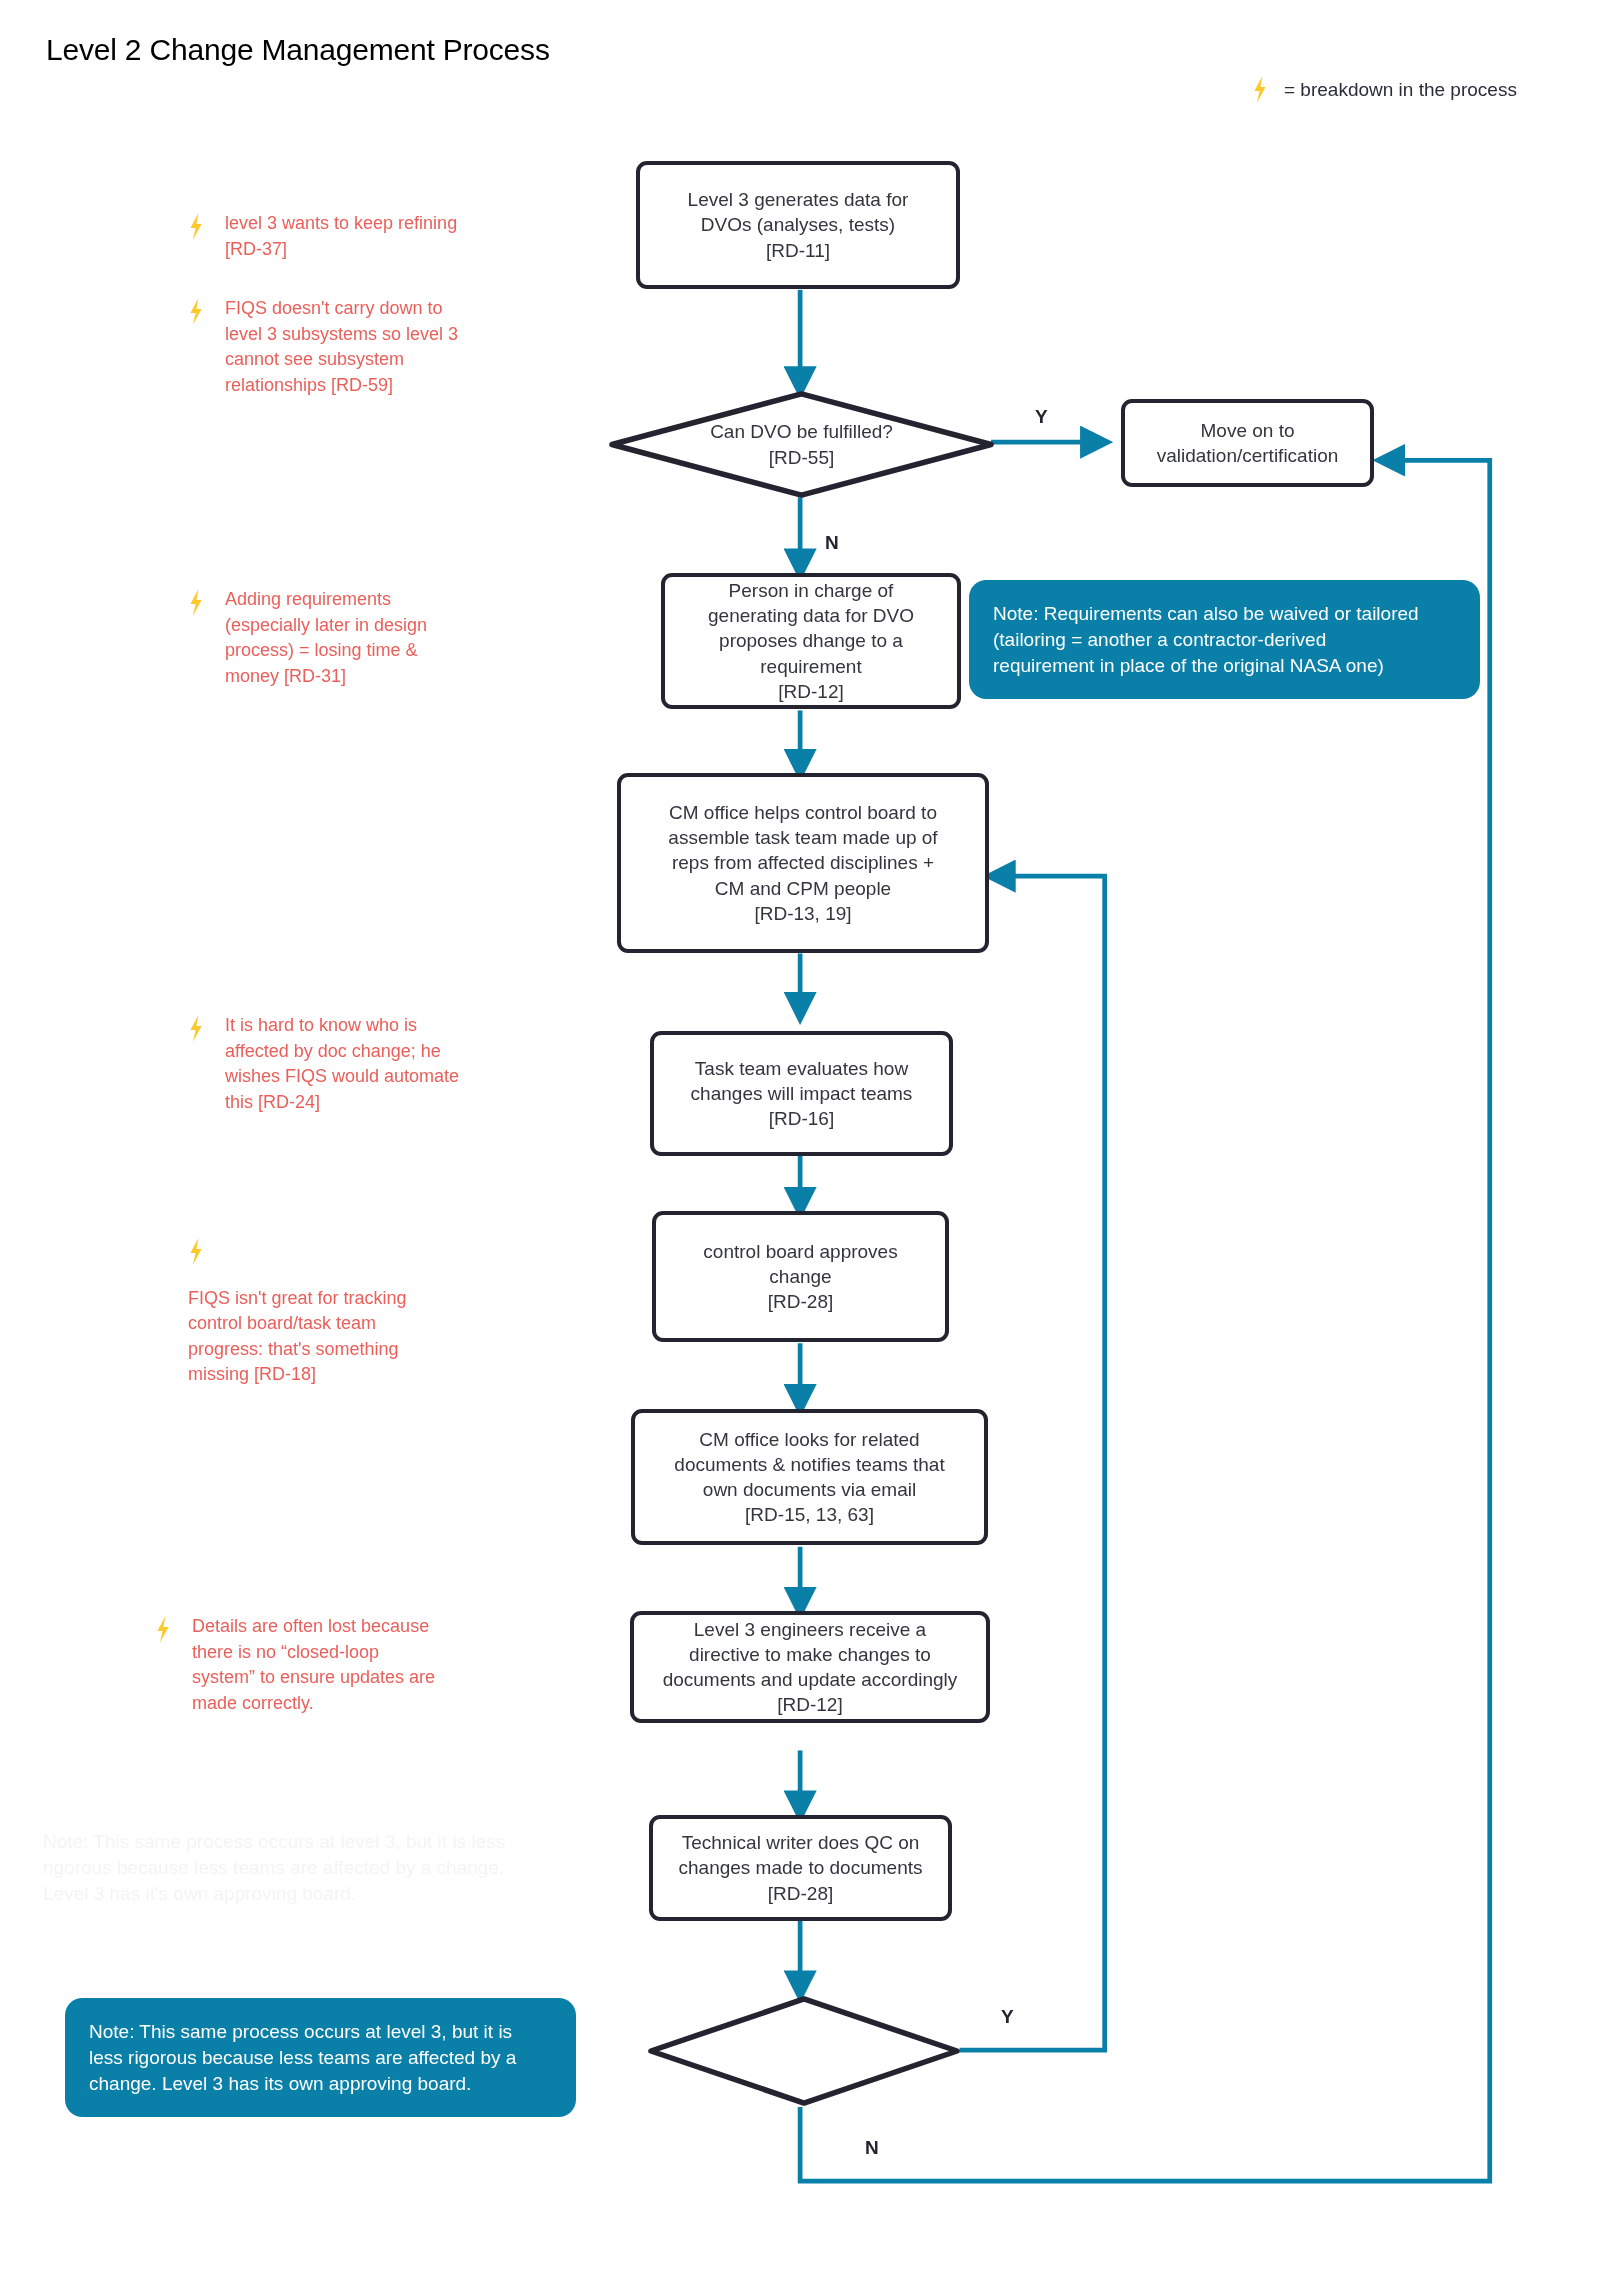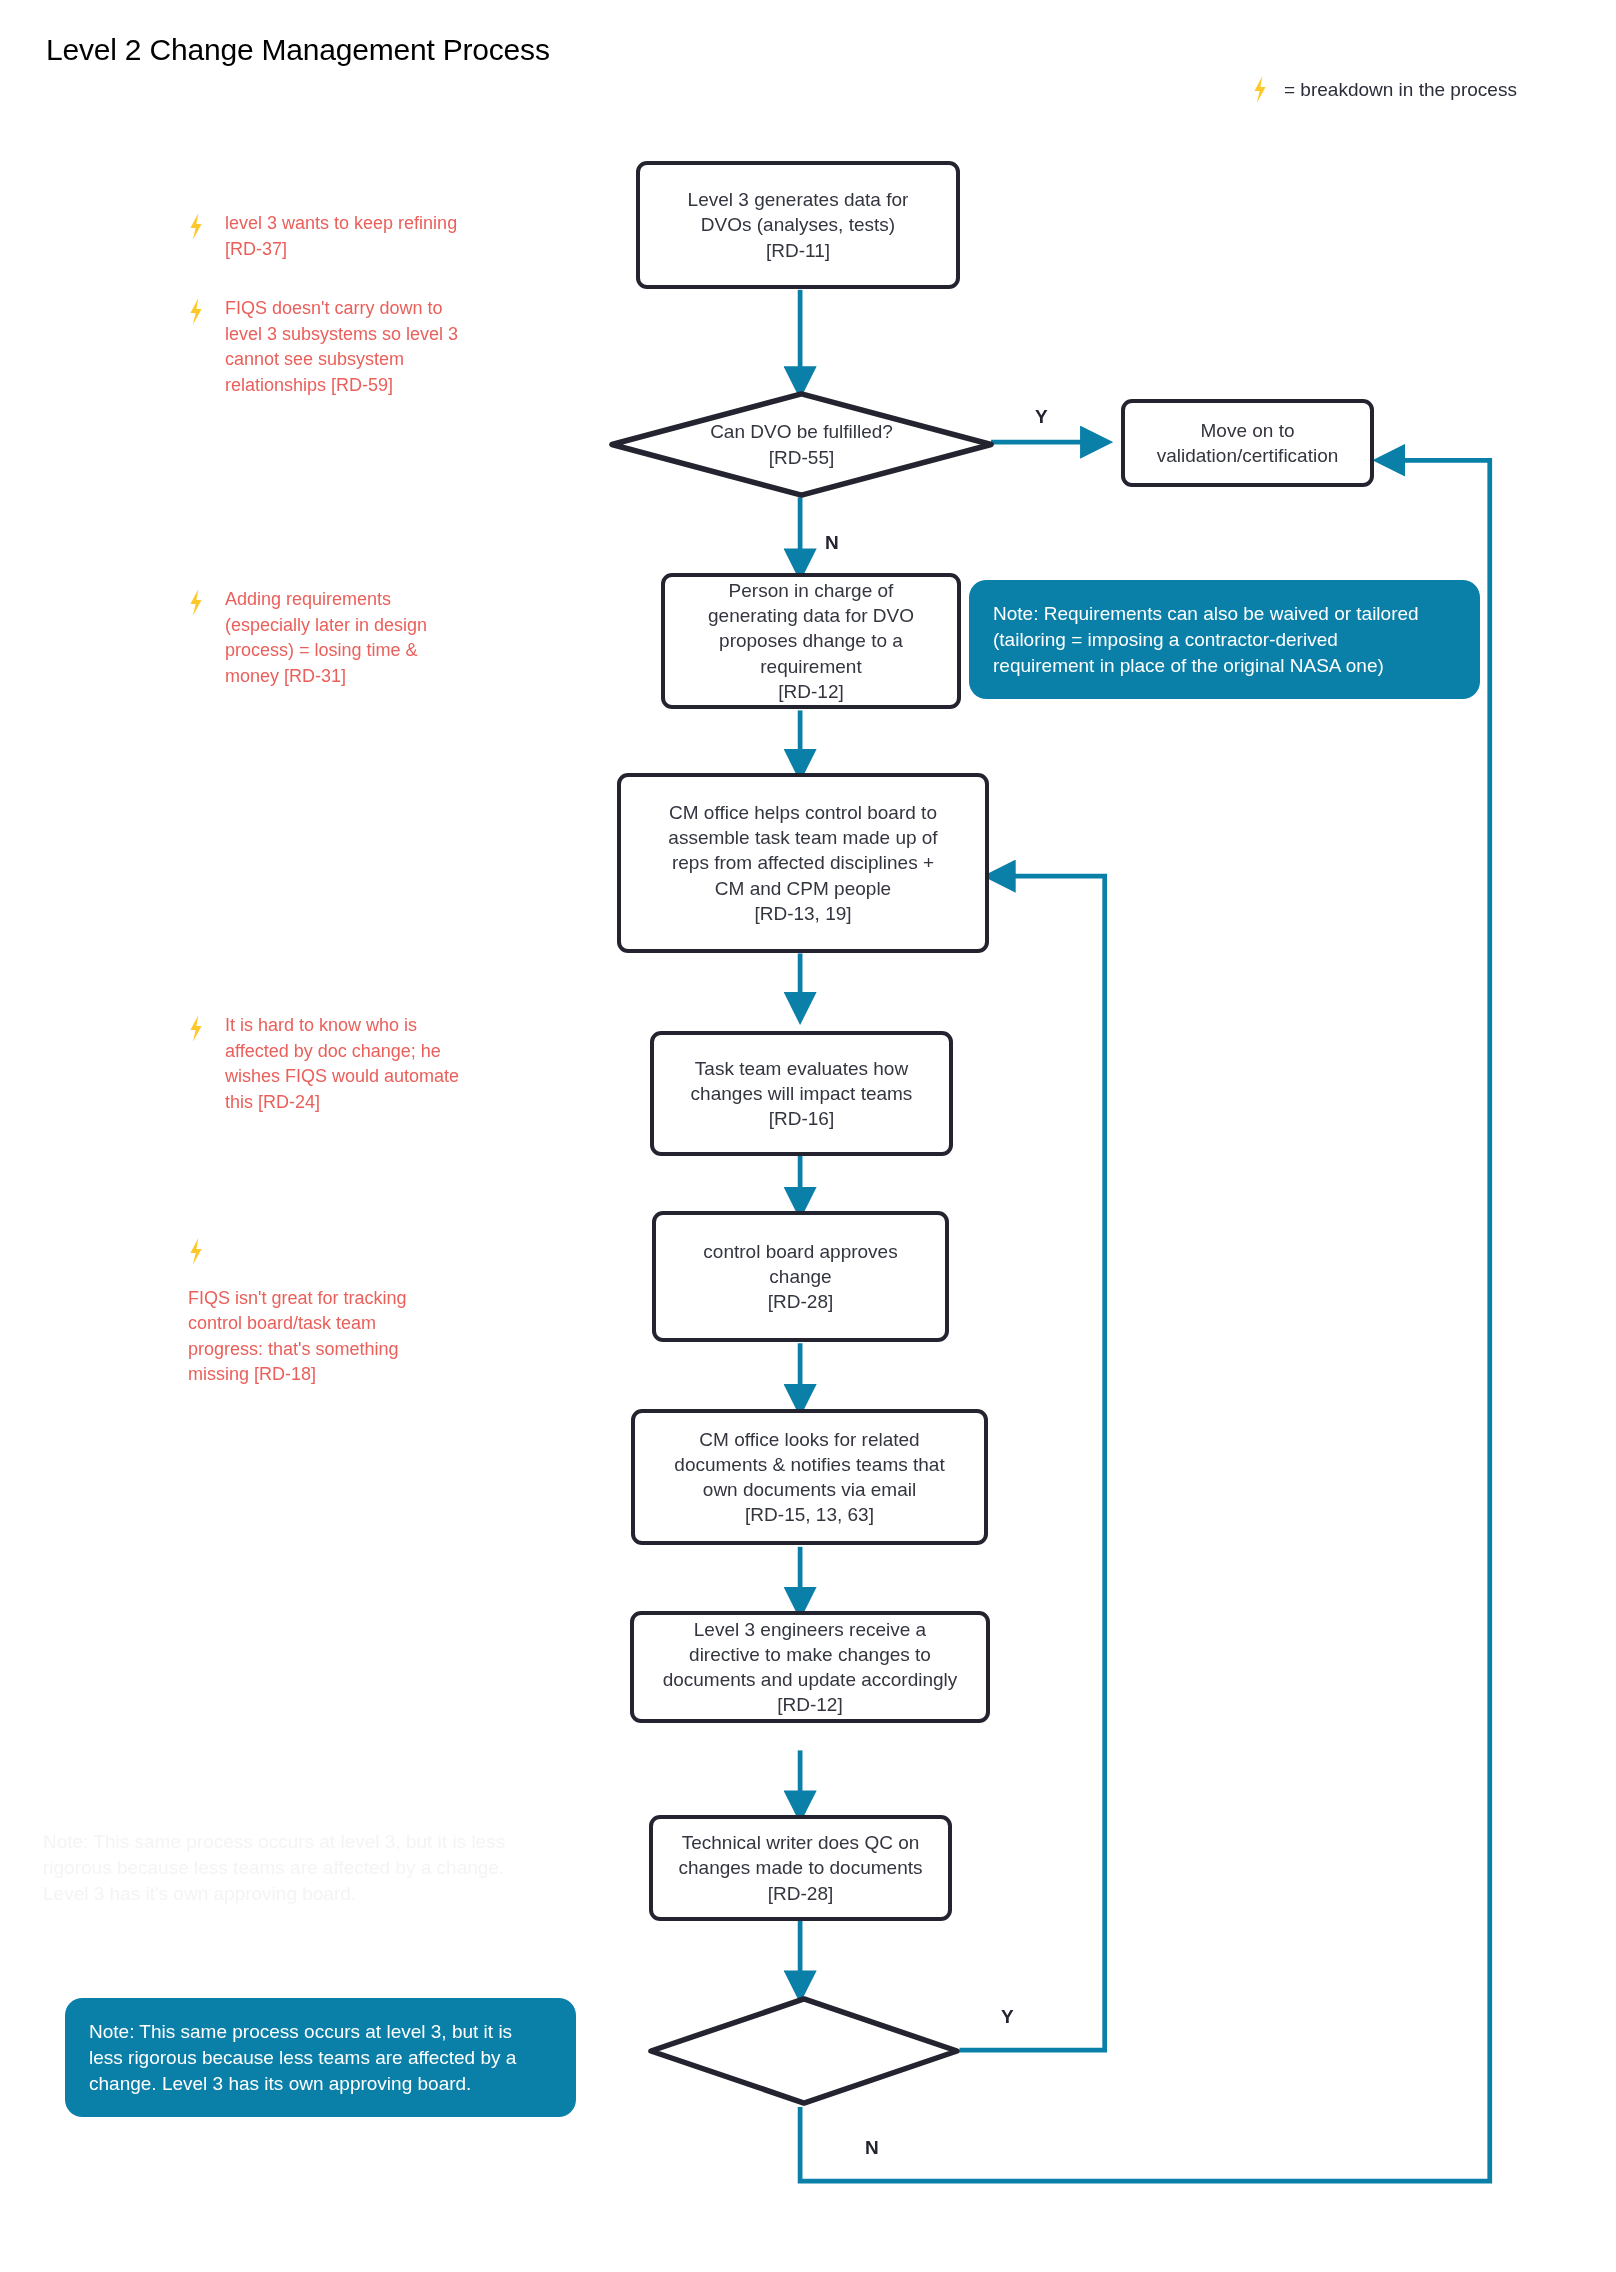--- a/index.html
+++ b/index.html
@@ -239,20 +239,31 @@
       <svg viewBox="0 0 20 34">
           <path d="M13 0 L3 19 L9.5 19 L6 34 L17 14 L10.5 14 Z" fill="#fdc92a"></path>
         </svg>
     </span>
     <span class="annot-text"> FIQS isn't great for tracking
 control board/task team
 progress: that's something
 missing [RD-18]</span>
   </div>
 
+  <div class="annot" style="left:155px; top:1614px; width:347px;">
+    <span class="bolt" style="margin-top:1.6px;">
+      <svg viewBox="0 0 20 34">
+          <path d="M13 0 L3 19 L9.5 19 L6 34 L17 14 L10.5 14 Z" fill="#fdc92a"></path>
+        </svg>
+    </span>
+    <span class="annot-text">Details are often lost because
+there is no “closed-loop
+system” to ensure updates are
+made correctly.</span>
+  </div>
 
   <div class="note-ghost" style="left:43px; top:1829px; width:552px;">Note: This same process occurs at level 3, but it is less
 rigorous because less teams are affected by a change.
 Level 3 has it's own approving board.</div>
 
   <div class="node" style="left:636px; top:161px; width:324px; height:128px;">Level 3 generates data for
 DVOs (analyses, tests)
 [RD-11]</div>
 
   <div class="decision" style="left:608px; top:390px; width:387px; height:109px;">
@@ -305,21 +316,21 @@
       <polygon points="199,5 393,71 199,137 5,71" fill="#ffffff" stroke="#23242f" stroke-width="7" stroke-linejoin="round"></polygon>
     </svg>
   </div>
 
   <div class="edge-label" style="left:1035px; top:406px;">Y</div>
   <div class="edge-label" style="left:825px; top:532px;">N</div>
   <div class="edge-label" style="left:1001px; top:2006px;">Y</div>
   <div class="edge-label" style="left:865px; top:2137px;">N</div>
 
   <div class="note" style="left:969px; top:580px; width:511px;">Note: Requirements can also be waived or tailored
-(tailoring = imposing a contractor-derived
+(tailoring = another a contractor-derived
 requirement in place of the original NASA one)</div>
 
   <div class="note" style="left:65px; top:1998px; width:511px;">Note: This same process occurs at level 3, but it is
 less rigorous because less teams are affected by a
 change. Level 3 has its own approving board.</div>
 
 </div>
 
 
 </body></html>

